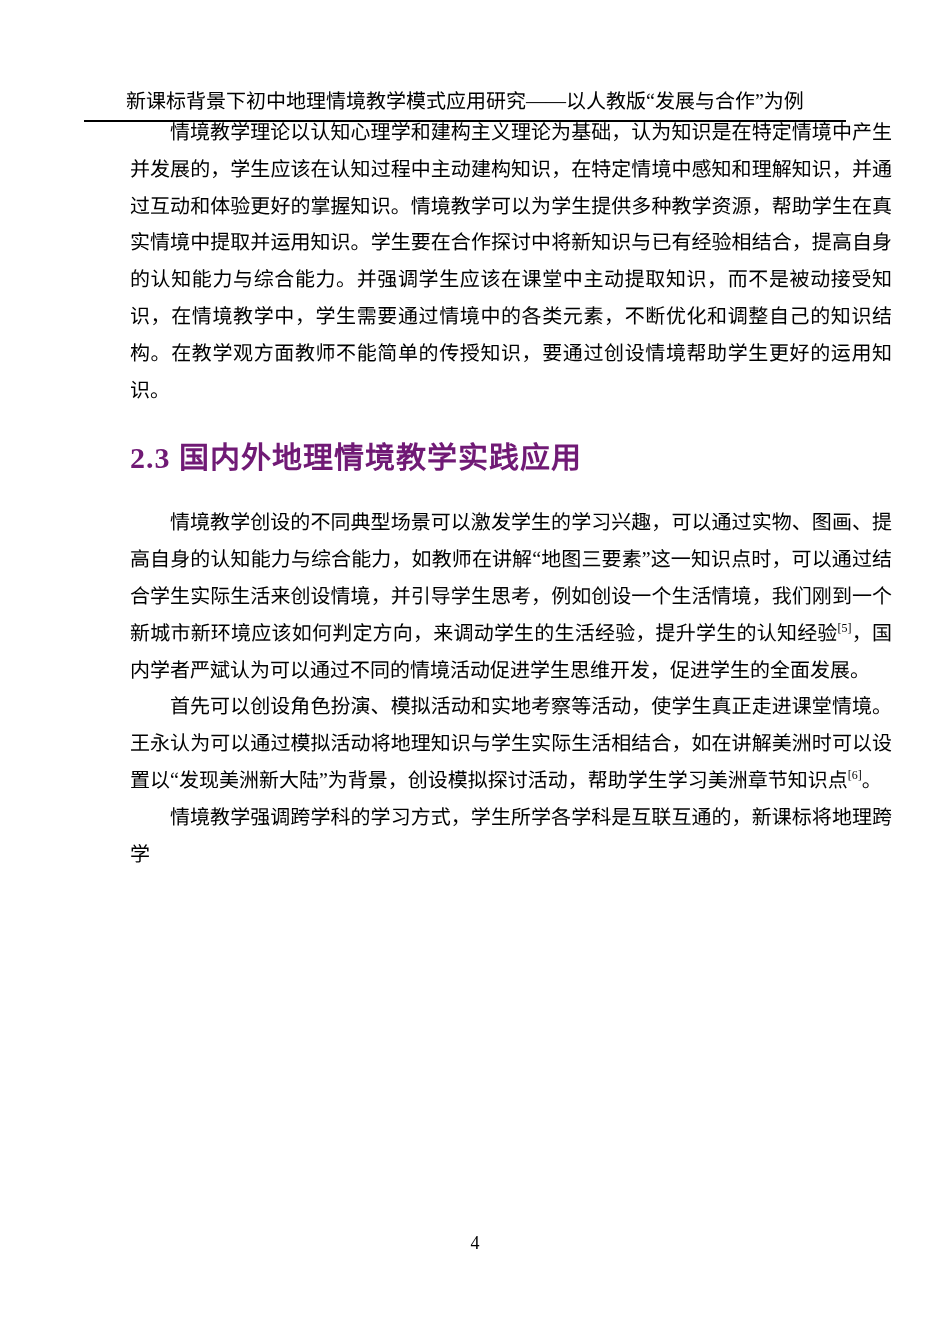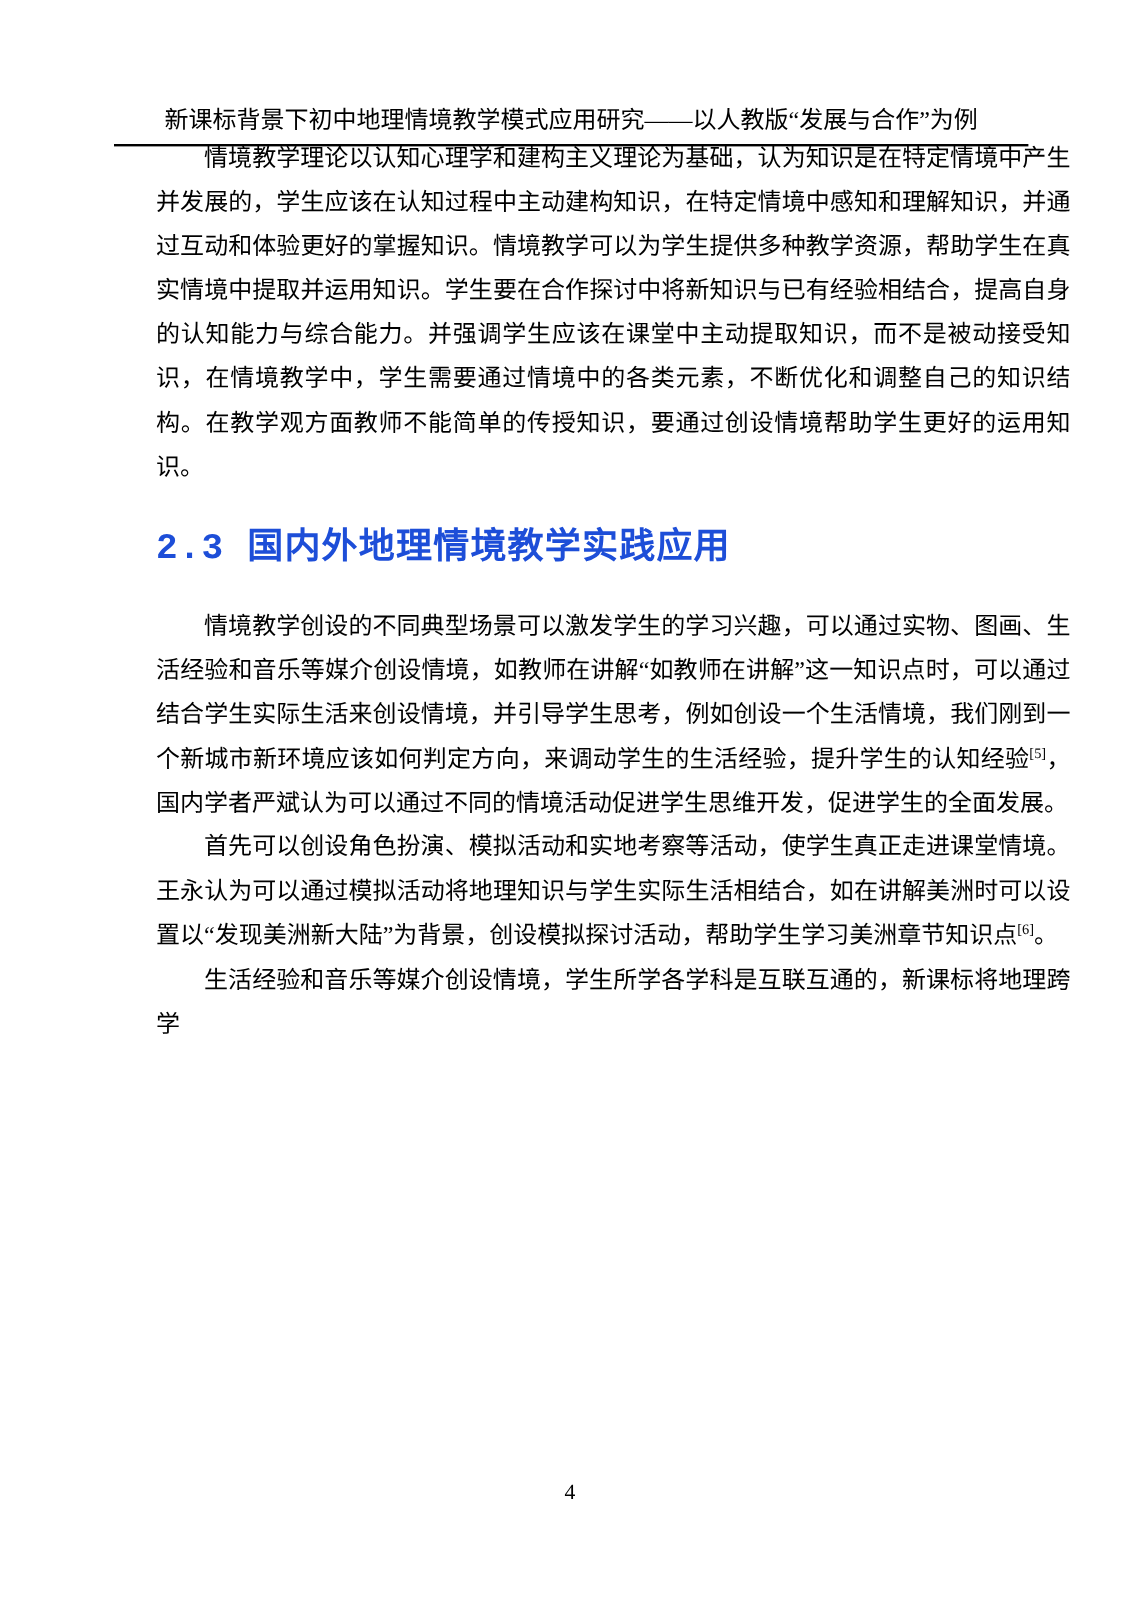--- a/index.html
+++ b/index.html
@@ -13,21 +13,21 @@
     height: 1344px;
     margin: 0 auto;
     background: #ffffff;
     color: #000000;
     font-family: "Liberation Serif", "DejaVu Serif", serif;
     overflow: hidden;
   }
   .running-header {
     position: absolute;
     top: 89px;
-    left: 95px;
+    left: 84px;
     width: 762px;
     text-align: center;
     font-size: 20px;
     line-height: 25px;
     border-bottom: 2px solid #000000;
     padding-bottom: 6px;
     white-space: nowrap;
   }
   .content {
     position: absolute;
@@ -40,26 +40,26 @@
     margin: 0;
     font-size: 20px;
     line-height: 36.8px;
     text-align: justify;
     text-justify: inter-ideograph;
     text-indent: 2em;
     word-break: break-all;
   }
   .section-heading {
     margin: 30px 0 26px 0;
-    font-family: Liberation Mono, monospace;
+    font-family: Liberation Serif, serif;
     font-weight: 700;
     font-size: 30px;
     line-height: 40px;
     letter-spacing: 1px;
-    color: #1d4ed8;
+    color: #701a75;
   }
   sup.cite {
     font-size: 12px;
     line-height: 0;
     vertical-align: super;
   }
   .page-footer {
     position: absolute;
     top: 1231px;
     left: 0;
@@ -79,26 +79,26 @@
   </div>
 
   <div class="content">
 
     <p class="body-para">情境教学理论以认知心理学和建构主义理论为基础，认为知识是在特定情境中产生并发展的，学生应该在认知过程中主动建构知识，在特定情境中感知和理解知识，并通过互动和体验更好的掌握知识。情境教学可以为学生提供多种教学资源，帮助学生在真实情境中提取并运用知识。学生要在合作探讨中将新知识与已有经验相结合，提高自身的认知能力与综合能力。并强调学生应该在课堂中主动提取知识，而不是被动接受知识，在情境教学中，学生需要通过情境中的各类元素，不断优化和调整自己的知识结构。在教学观方面教师不能简单的传授知识，要通过创设情境帮助学生更好的运用知识。</p>
 
 
 
     <h2 class="section-heading">2.3 国内外地理情境教学实践应用</h2>
 
-    <p class="body-para"><span>情境教学创设的不同典型场景可以激发学生的学习兴趣，可以通过实物、图画、生活经验和音乐等媒介创设情境，如教师在讲解“如教师在讲解”这一知识点时，可以通过结合学生实际生活来创设情境，并引导学生思考，例如创设一个生活情境，我们刚到一个新城市新环境应该如何判定方向，来调动学生的生活经验，提升学生的认知经验</span><sup class="cite">[5]</sup><span>，国内学者严斌认为可以通过不同的情境活动促进学生思维开发，促进学生的全面发展。</span></p>
+    <p class="body-para"><span>情境教学创设的不同典型场景可以激发学生的学习兴趣，可以通过实物、图画、提高自身的认知能力与综合能力，如教师在讲解“地图三要素”这一知识点时，可以通过结合学生实际生活来创设情境，并引导学生思考，例如创设一个生活情境，我们刚到一个新城市新环境应该如何判定方向，来调动学生的生活经验，提升学生的认知经验</span><sup class="cite">[5]</sup><span>，国内学者严斌认为可以通过不同的情境活动促进学生思维开发，促进学生的全面发展。</span></p>
 
     <p class="body-para"><span>首先可以创设角色扮演、模拟活动和实地考察等活动，使学生真正走进课堂情境。王永认为可以通过模拟活动将地理知识与学生实际生活相结合，如在讲解美洲时可以设置以“发现美洲新大陆”为背景，创设模拟探讨活动，帮助学生学习美洲章节知识点</span><sup class="cite">[6]</sup><span>。</span></p>
 
 
-    <p class="body-para">生活经验和音乐等媒介创设情境，学生所学各学科是互联互通的，新课标将地理跨学</p>
+    <p class="body-para">情境教学强调跨学科的学习方式，学生所学各学科是互联互通的，新课标将地理跨学</p>
 
   </div>
 
   <div class="page-footer">
     <span>4</span>
   </div>
 
 </div>
 
 </body></html>

